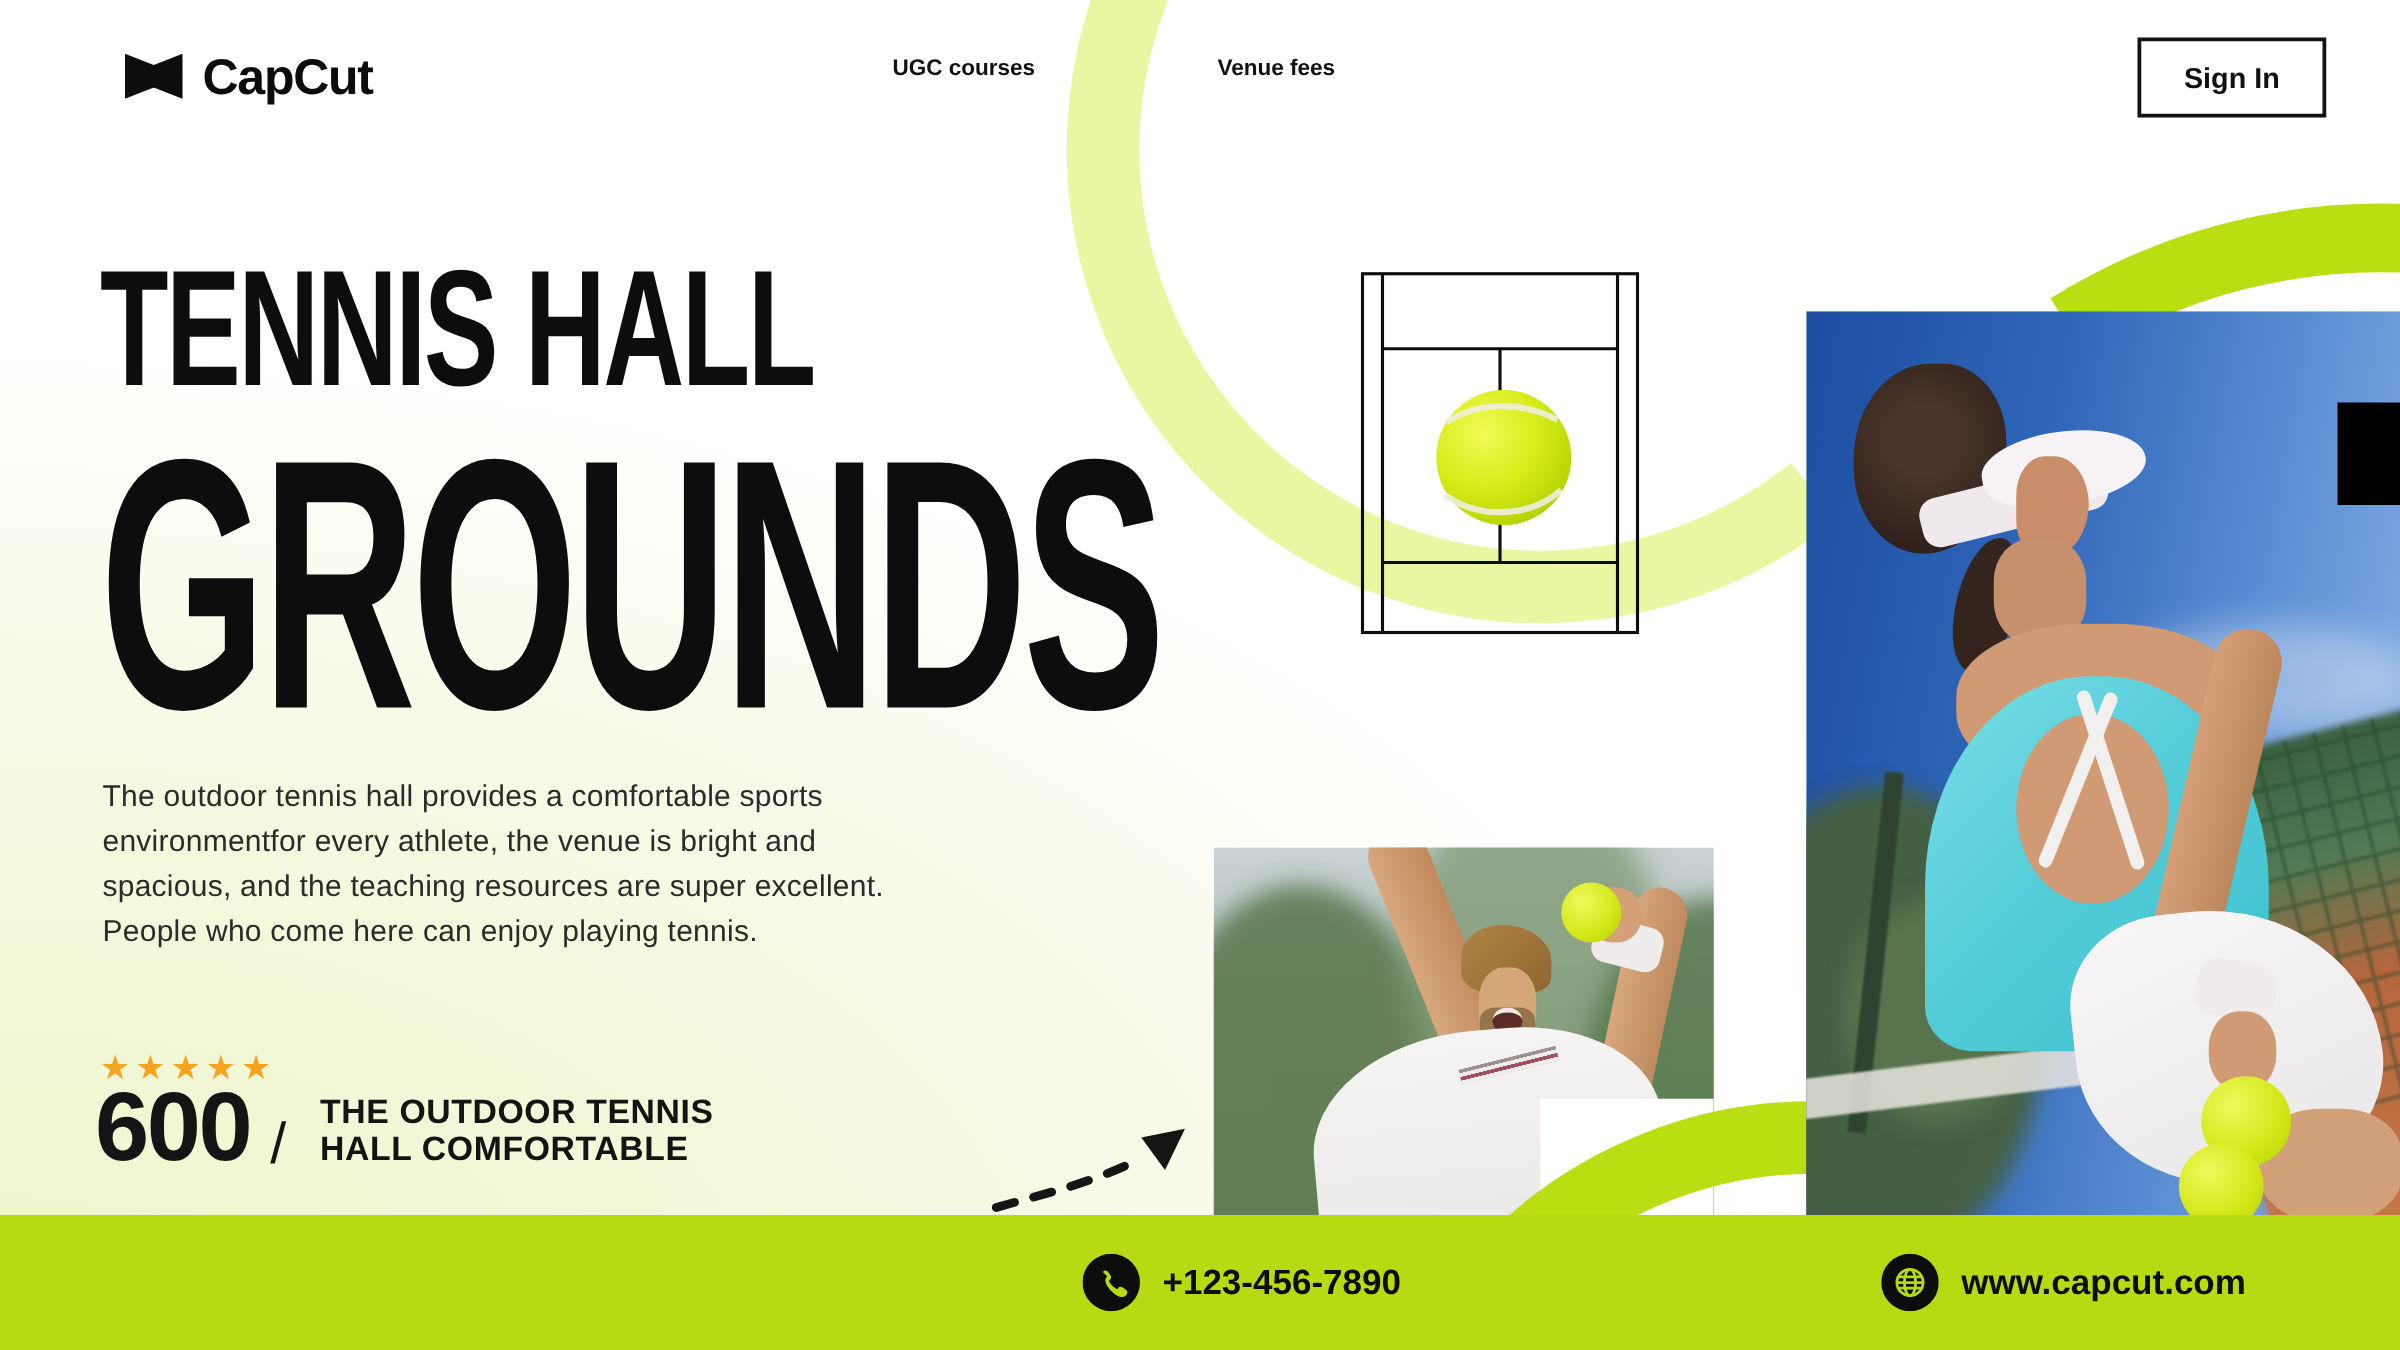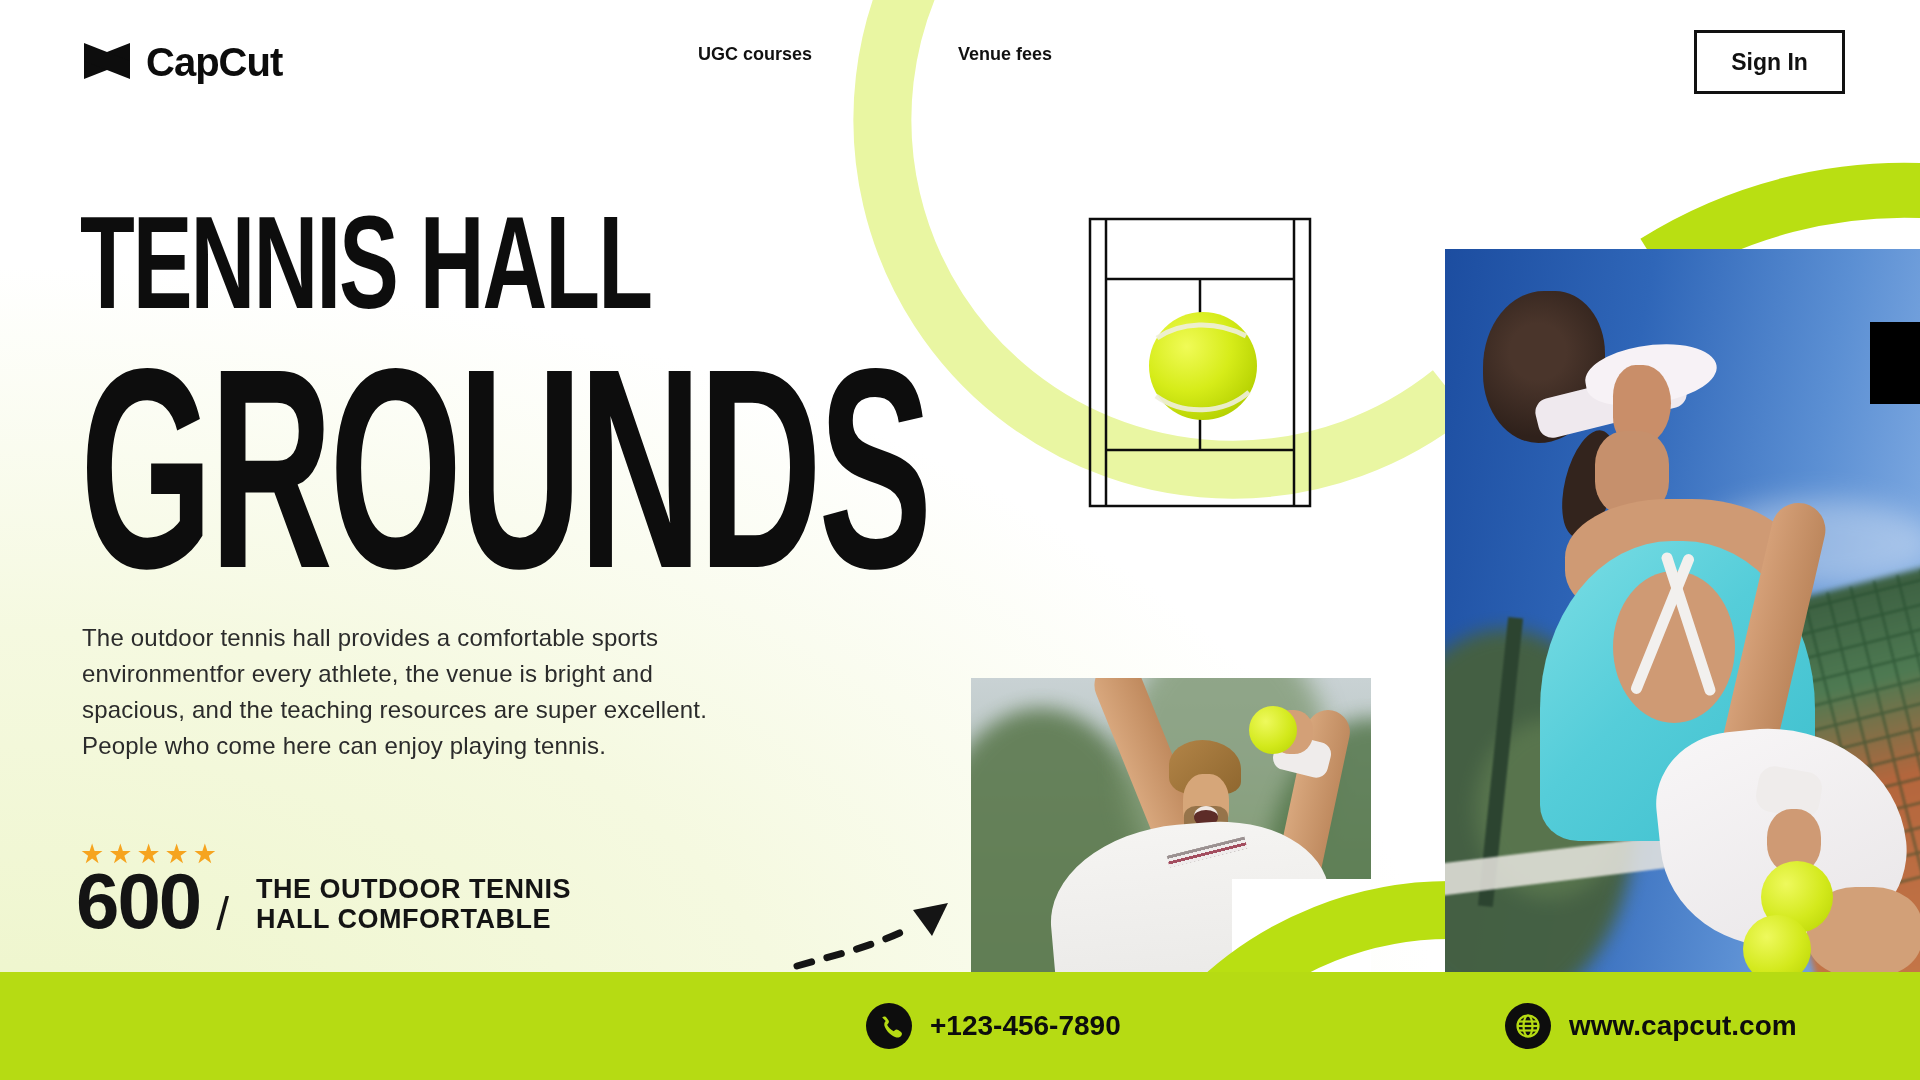--- a/index.html
+++ b/index.html
@@ -4,21 +4,21 @@
 <style>
   html,body{margin:0;padding:0;background:#ffffff;}
   .stage{position:relative;width:1920px;height:1080px;overflow:hidden;
     font-family:"Liberation Sans",sans-serif;color:#111;
     background:radial-gradient(130% 130% at 0% 100%, #edf5c9 0%, #f5f9e0 32%, #ffffff 58%);}
   svg.decor{position:absolute;left:0;top:0;pointer-events:none;}
   #decor-under{z-index:1;}
   #decor-mid{z-index:4;}
 
   
-  .nav{position:absolute;left:0;top:0;width:1616px;height:92px;z-index:7;}
+  .nav{position:absolute;left:16px;top:0;width:1616px;height:92px;z-index:7;}
   .logo{position:absolute;left:82px;top:40px;display:flex;align-items:center;gap:14px;}
   .logo-text{font-size:40px;font-weight:bold;letter-spacing:-1px;color:#0c0c0c;}
   .nav-pill{position:absolute;left:375px;top:0;width:229px;height:92px;background:#b9dc0f;
     display:flex;align-items:center;justify-content:center;font-size:18px;font-weight:bold;}
   .nav-link{position:absolute;top:44px;font-size:18px;font-weight:bold;white-space:nowrap;}
   #nav-ugc{left:698px;}
   #nav-venue{left:958px;}
   .signin{position:absolute;left:1694px;top:30px;width:145px;height:58px;background:#ffffff;
     border:3px solid #111;display:flex;align-items:center;justify-content:center;
     font-size:23px;font-weight:bold;cursor:pointer;}

